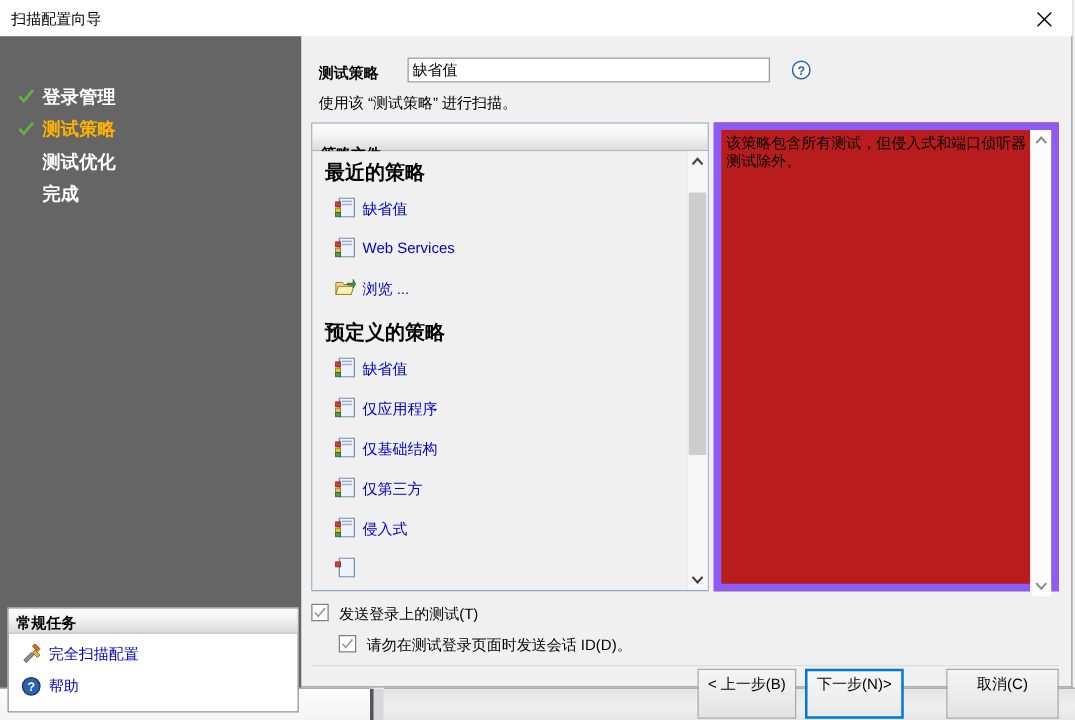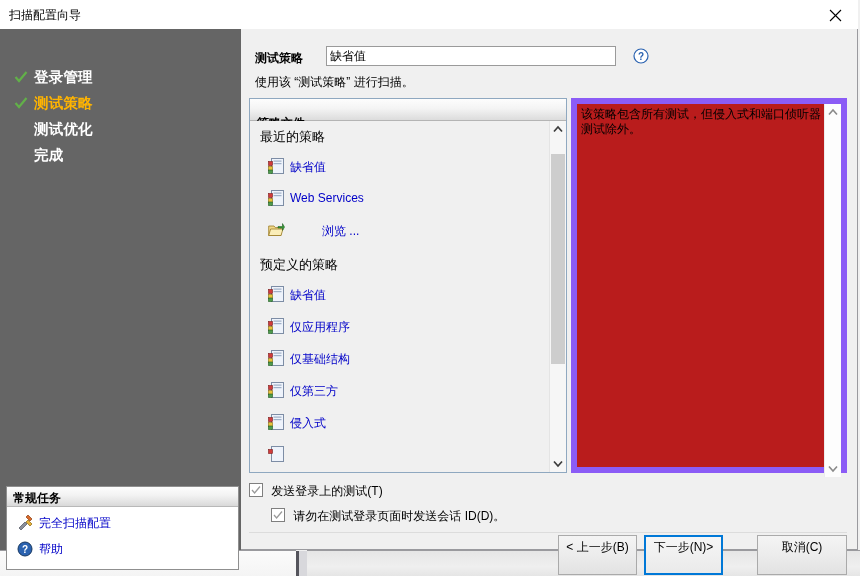--- a/index.html
+++ b/index.html
@@ -146,21 +146,21 @@
     position: absolute; left: 7px; top: 16px;
     font-size: 12px; font-weight: bold; color: #000;
   }
   #list-body {
     position: absolute; left: 0; top: 22px; width: 316px; height: 351px;
     overflow: hidden;
     background: #f0f0f0;
   }
   .list-group-title {
     position: absolute; left: 10px;
-    font-size: 13px; font-weight: normal; color: #000;
+    font-size: 16px; font-weight: bold; color: #000;
     white-space: nowrap;
   }
   .list-item {
     position: absolute; left: 18px;
     font-size: 12px; color: #0000c8;
     white-space: nowrap; cursor: default;
   }
   .list-item .li-text { margin-left: 22px; display: inline-block; }
   .li-icon { position: absolute; left: 0; top: -1px; width: 17px; height: 16px; }
 
@@ -340,21 +340,21 @@
             <rect x="3.5" y="0.5" width="12" height="15" fill="#eef3fb" stroke="#7d8da5" stroke-width="1"></rect>
             <rect x="5.5" y="2.5" width="8" height="1.2" fill="#9fb0c7"></rect>
             <rect x="5.5" y="5" width="8" height="1.2" fill="#9fb0c7"></rect>
             <rect x="0.5" y="3.5" width="4" height="4" fill="#d03b3b" stroke="#7a1d1d" stroke-width="0.6"></rect>
             <rect x="0.5" y="8.5" width="4" height="4" fill="#e8c23a" stroke="#8a6a12" stroke-width="0.6"></rect>
             <rect x="0.5" y="12" width="4" height="3.5" fill="#4e9a4e" stroke="#1f5b1f" stroke-width="0.6"></rect>
           </svg>
           <span class="li-text">Web Services</span>
         </div>
 
-        <div class="list-item" style="top:102px;padding-left:32px;">
+        <div class="list-item" style="top:102px;">
           <svg class="li-icon" viewBox="0 0 17 16">
             <path d="M0.7 4 L6 4 L7.3 5.6 L13 5.6 L13 13.5 L0.7 13.5 Z" fill="#f2d98a" stroke="#9a7b25" stroke-width="0.8"></path>
             <path d="M2.6 7 L15 7 L13 13.5 L0.7 13.5 Z" fill="#fbeeb8" stroke="#9a7b25" stroke-width="0.8"></path>
             <path d="M10 4.6 L14.5 4.6 L14.5 1.6 L16.5 5.1 L14.5 8.4 L14.5 6 L10 6 Z" fill="#3ba03b" stroke="#1d5c1d" stroke-width="0.6"></path>
           </svg>
           <span class="li-text">浏览 ...</span>
         </div>
 
         <div class="list-group-title" style="top:135px;">预定义的策略</div>
 

